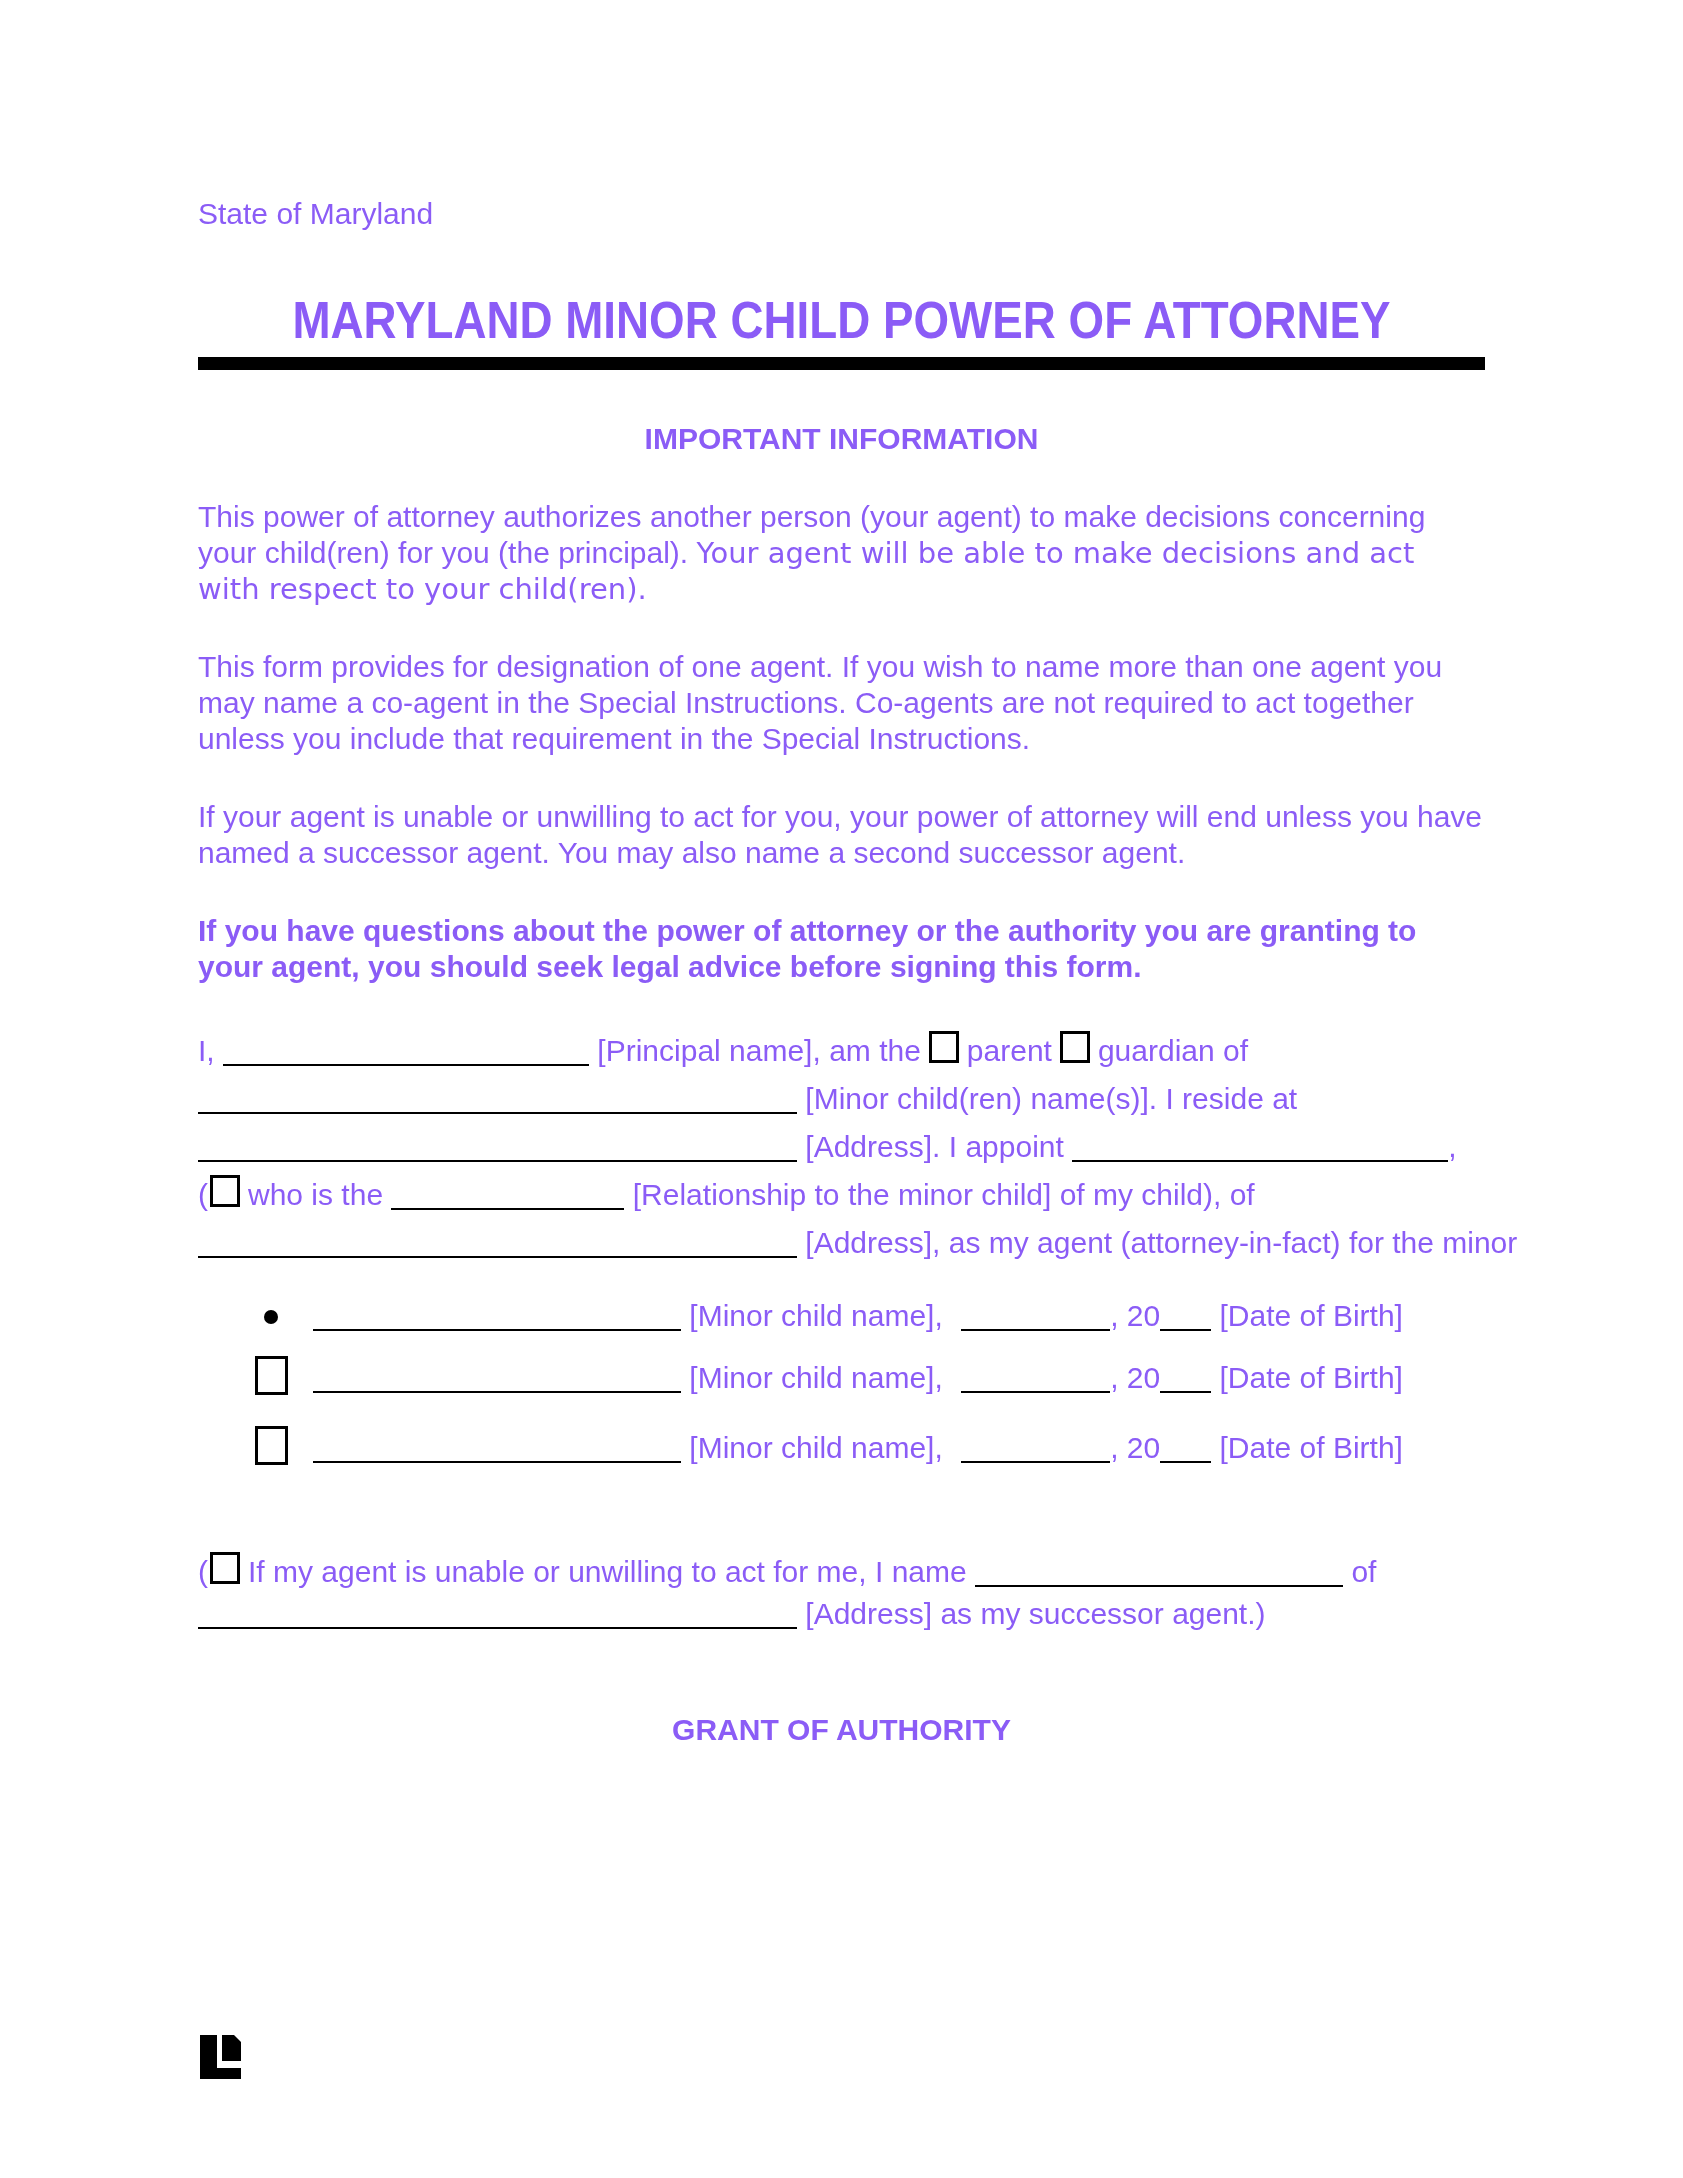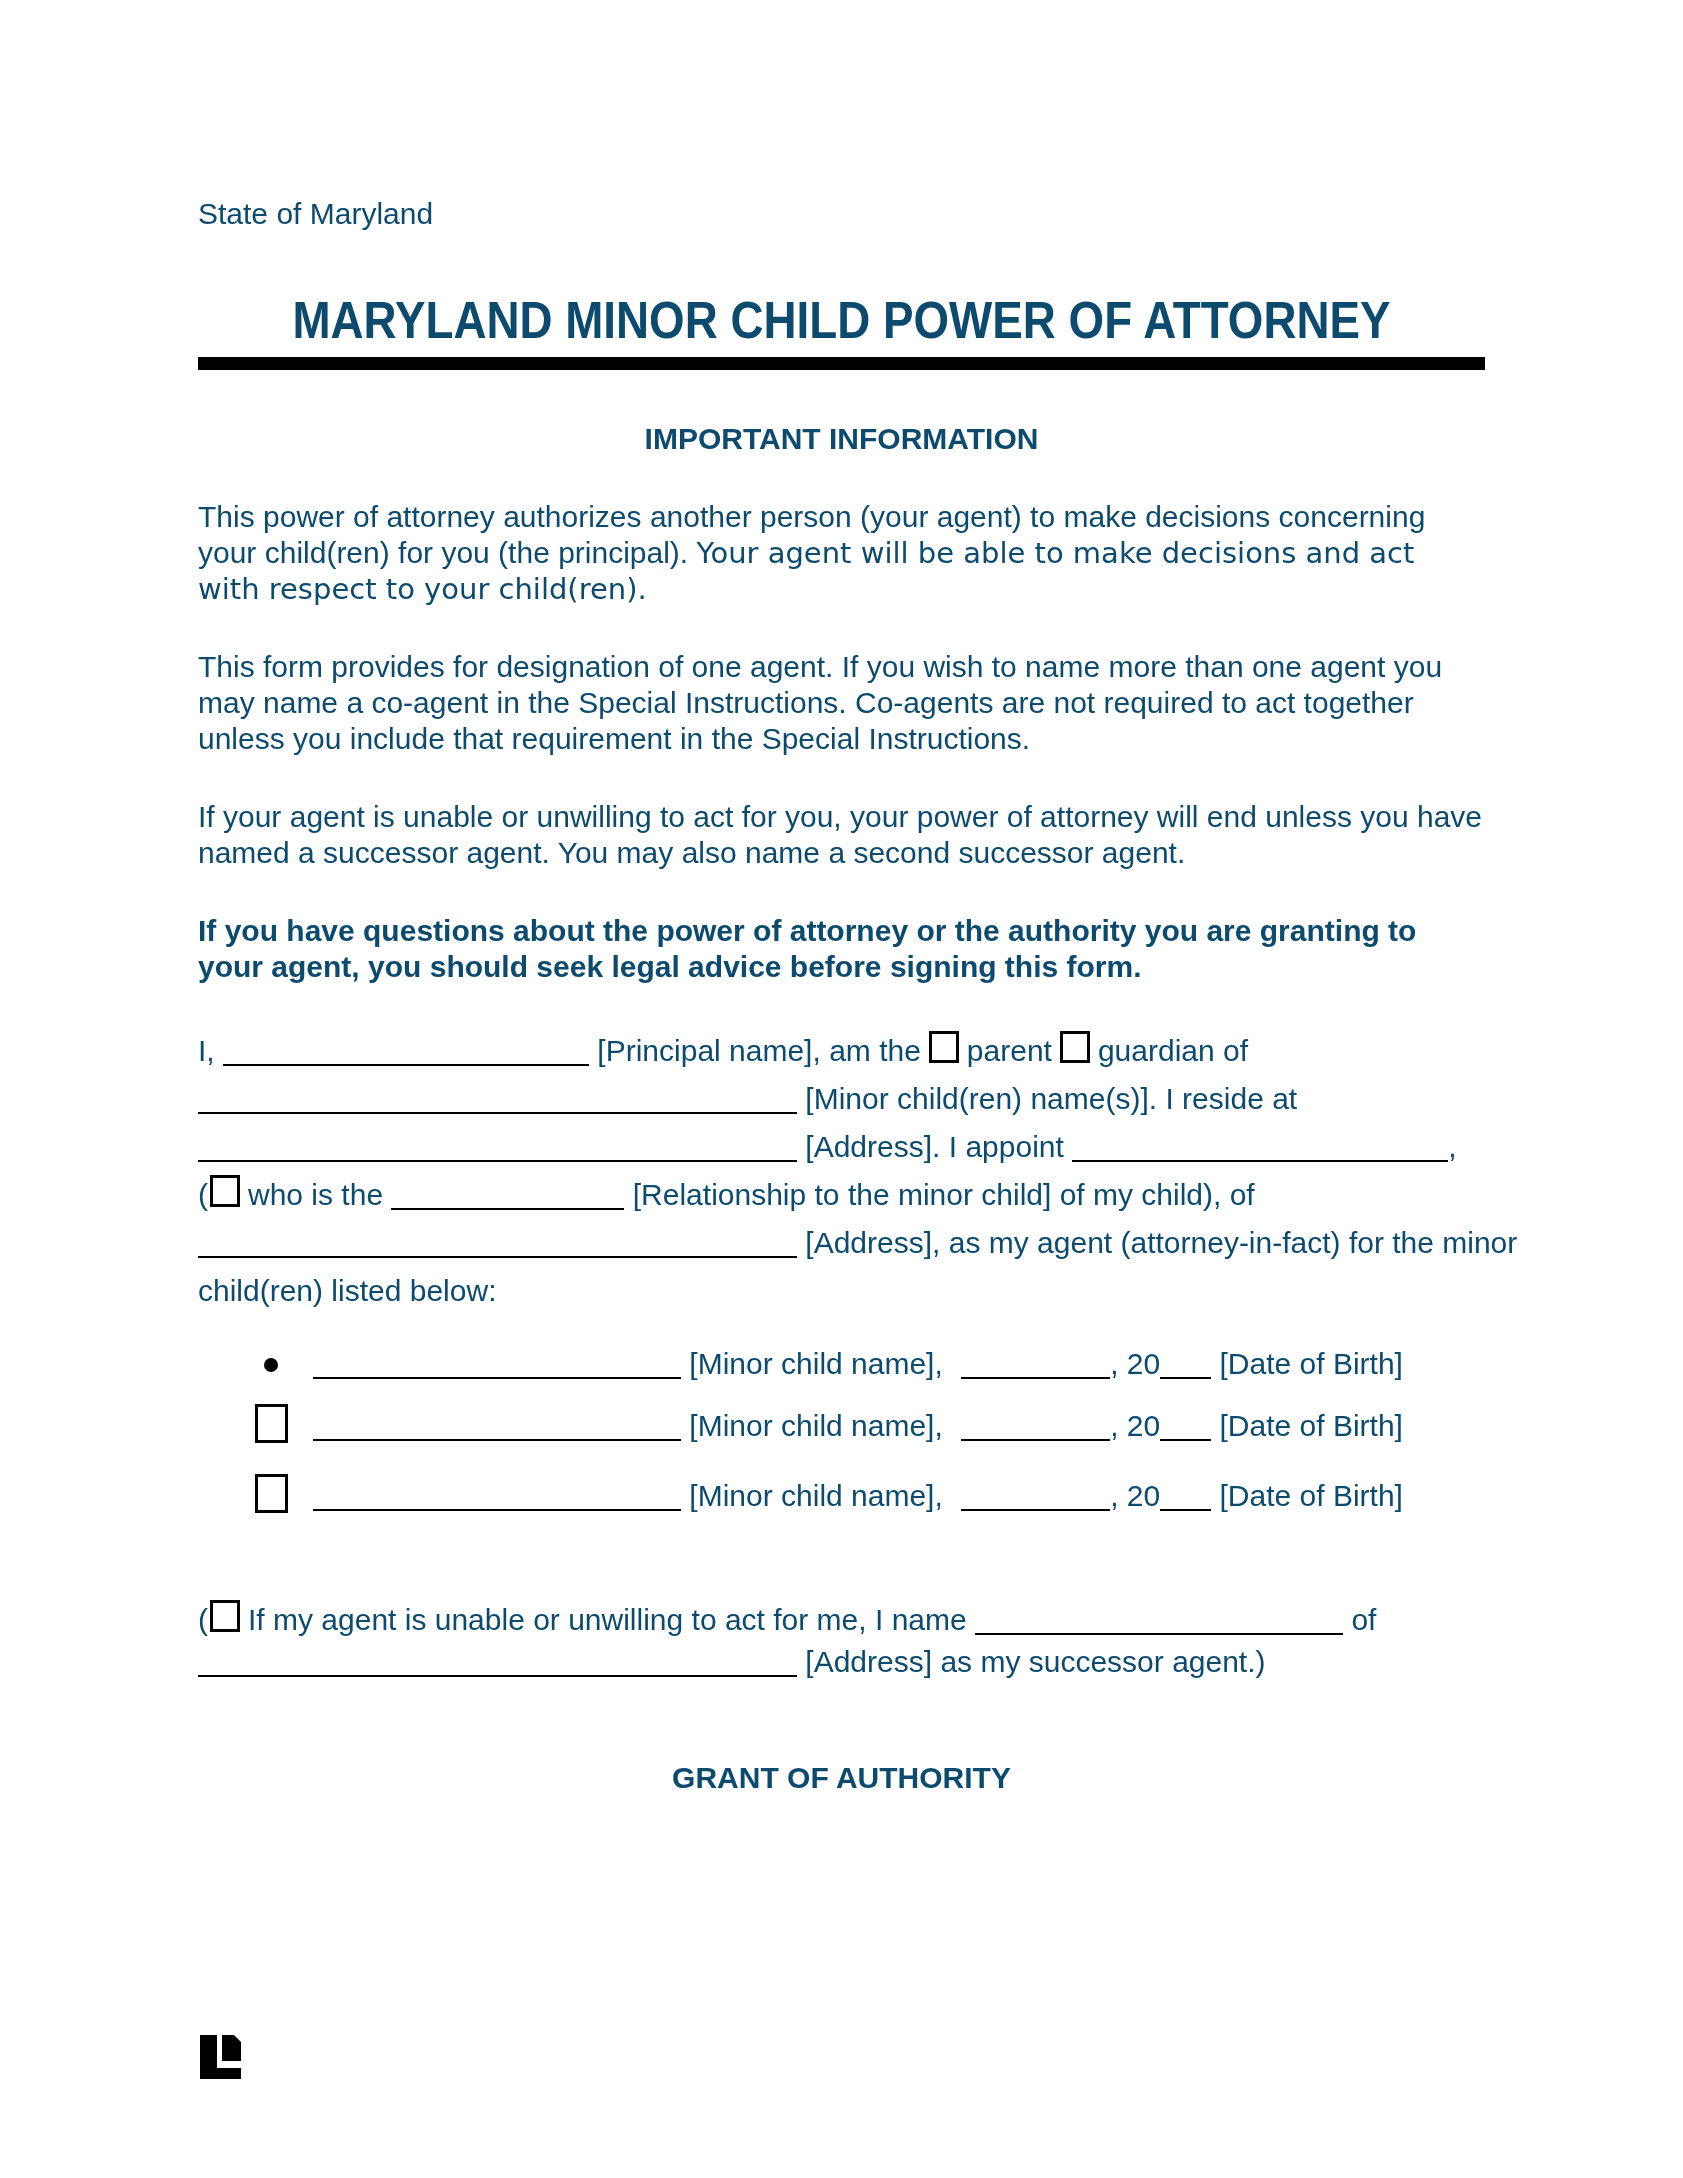--- a/index.html
+++ b/index.html
@@ -1,21 +1,21 @@
 <!DOCTYPE html>
 <html><head>
 <meta charset="utf-8">
 <style>
   html,body{margin:0;padding:0;background:#e8e8e8;}
   .page{
     position:relative;
     width:1683px;height:2178px;
     margin:0 auto;
     background:#ffffff;
-    color:#0c4a6e;
+    color:#8b5cf6;
     font-family:"Liberation Sans",sans-serif;
     font-size:30px;
     box-sizing:border-box;
     padding:196px 198px 0 198px;
     overflow:hidden;
   }
   .state{line-height:36px;}
   .title{
     font-weight:bold;
     font-size:52px;
@@ -95,21 +95,20 @@
     <div class="line"><span>I,</span> <span class="bl" style="width:366px"></span> <span>[Principal name], am the</span><span class="cb"></span><span>parent</span><span class="cb"></span><span>guardian of</span></div>
 
     <div class="line"><span class="bl" style="width:599px"></span> <span>[Minor child(ren) name(s)]. I reside at</span></div>
 
     <div class="line"><span class="bl" style="width:599px"></span> <span>[Address]. I appoint</span> <span class="bl" style="width:376px"></span><span>,</span></div>
 
     <div class="line"><span>(</span><span class="cb" style="margin-left:2px"></span><span>who is the</span> <span class="bl" style="width:233px"></span> <span>[Relationship to the minor child] of my child), of</span></div>
 
     <div class="line"><span class="bl" style="width:599px"></span> <span>[Address], as my agent (attorney-in-fact) for the minor</span></div>
 
-    <div class="line">child(ren) listed below:</div>
   </div>
 
   <div class="children">
     <div class="child-row"><span class="marker"><span class="bullet"></span></span><span class="bl" style="width:368px"></span> <span>[Minor child name],</span> <span class="bl" style="width:149px;margin-left:10px"></span><span>, 20</span><span class="bl" style="width:51px"></span> <span>[Date of Birth]</span></div>
 
     <div class="child-row"><span class="marker"><span class="cb cb-lg"></span></span><span class="bl" style="width:368px"></span> <span>[Minor child name],</span> <span class="bl" style="width:149px;margin-left:10px"></span><span>, 20</span><span class="bl" style="width:51px"></span> <span>[Date of Birth]</span></div>
 
     <div class="child-row" style="margin-top:30px"><span class="marker"><span class="cb cb-lg"></span></span><span class="bl" style="width:368px"></span> <span>[Minor child name],</span> <span class="bl" style="width:149px;margin-left:10px"></span><span>, 20</span><span class="bl" style="width:51px"></span> <span>[Date of Birth]</span></div>
   </div>
 

